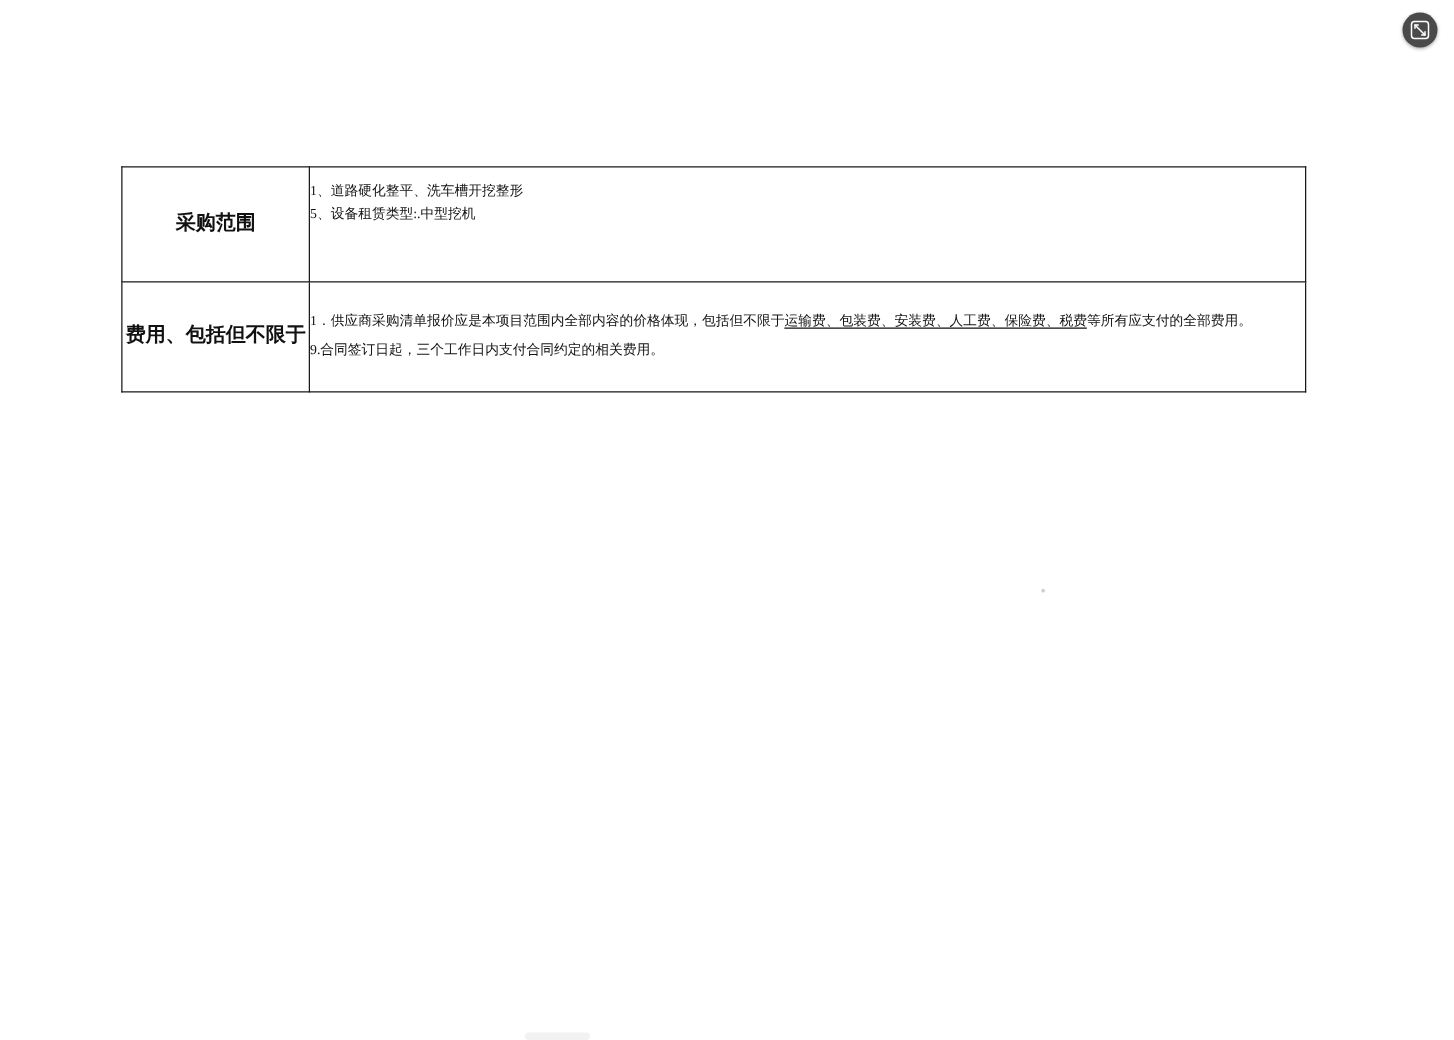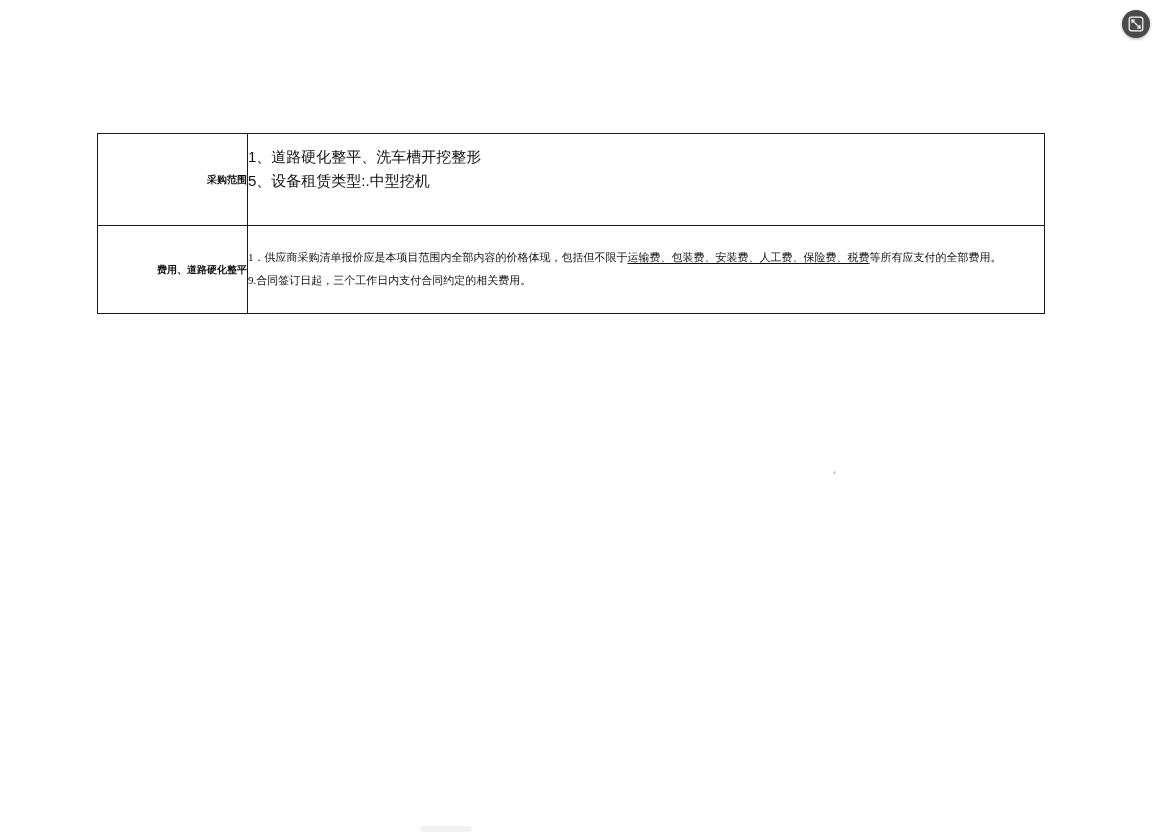--- a/index.html
+++ b/index.html
@@ -53,46 +53,46 @@
     border-collapse: collapse;
     table-layout: fixed;
   }
   #requirements-table td {
     border: 1px solid #1a1a1a;
     vertical-align: middle;
     padding: 0;
   }
   td.label-cell {
     width: 149px;
-    text-align: right;
+    text-align: center;
     font-weight: bold;
-    font-size: 10px;
+    font-size: 16px;
     line-height: 1.55;
     color: #111;
     padding: 6px 12px;
     font-family: "Liberation Serif", serif;
   }
   td.content-cell {
     padding: 9px 14px 9px 14px;
     font-size: 15px;
     line-height: 1.62;
     color: #111;
     vertical-align: top;
   }
   #row-scope td.content-cell {
     vertical-align: top;
     padding-top: 11px;
   }
   #row-scope .label-cell { vertical-align: middle; }
 
   .scope-line {
-    font-size: 15px;
+    font-size: 11px;
     line-height: 1.62;
     white-space: nowrap;
-    font-family: Liberation Sans, sans-serif;
+    font-family: Liberation Serif, serif;
   }
 
   .fee-para {
     font-size: 11px;
     line-height: 1.72;
     text-align: justify;
     text-justify: inter-ideograph;
     margin: 0 0 2px 0;
     font-family: "Liberation Serif", serif;
   }
@@ -127,21 +127,21 @@
   <table id="requirements-table">
     <tbody>
       <tr id="row-scope" class="row-scope-height">
         <td class="label-cell">采购范围</td>
         <td class="content-cell">
           <div class="scope-line">1、道路硬化整平、洗车槽开挖整形</div>
           <div class="scope-line">5、设备租赁类型:.中型挖机</div>
         </td>
       </tr>
       <tr id="row-fee" class="row-fee-height">
-        <td class="label-cell">费用、道路硬化整平</td>
+        <td class="label-cell">费用、包括但不限于</td>
         <td class="content-cell">
           <p class="fee-para"><span>1．供应商采购清单报价应是本项目范围内全部内容的价格体现，包括但不限于</span><span class="u">运输费、包装费、安装费、人工费、保险费、税费</span><span>等所有应支付的全部费用。</span></p>
           <p class="fee-para second">9.合同签订日起，三个工作日内支付合同约定的相关费用。</p>
         </td>
       </tr>
     </tbody>
   </table>
 
   <div class="speck" id="speck-1"></div>
   <div id="page-bottom-shadow"></div>

